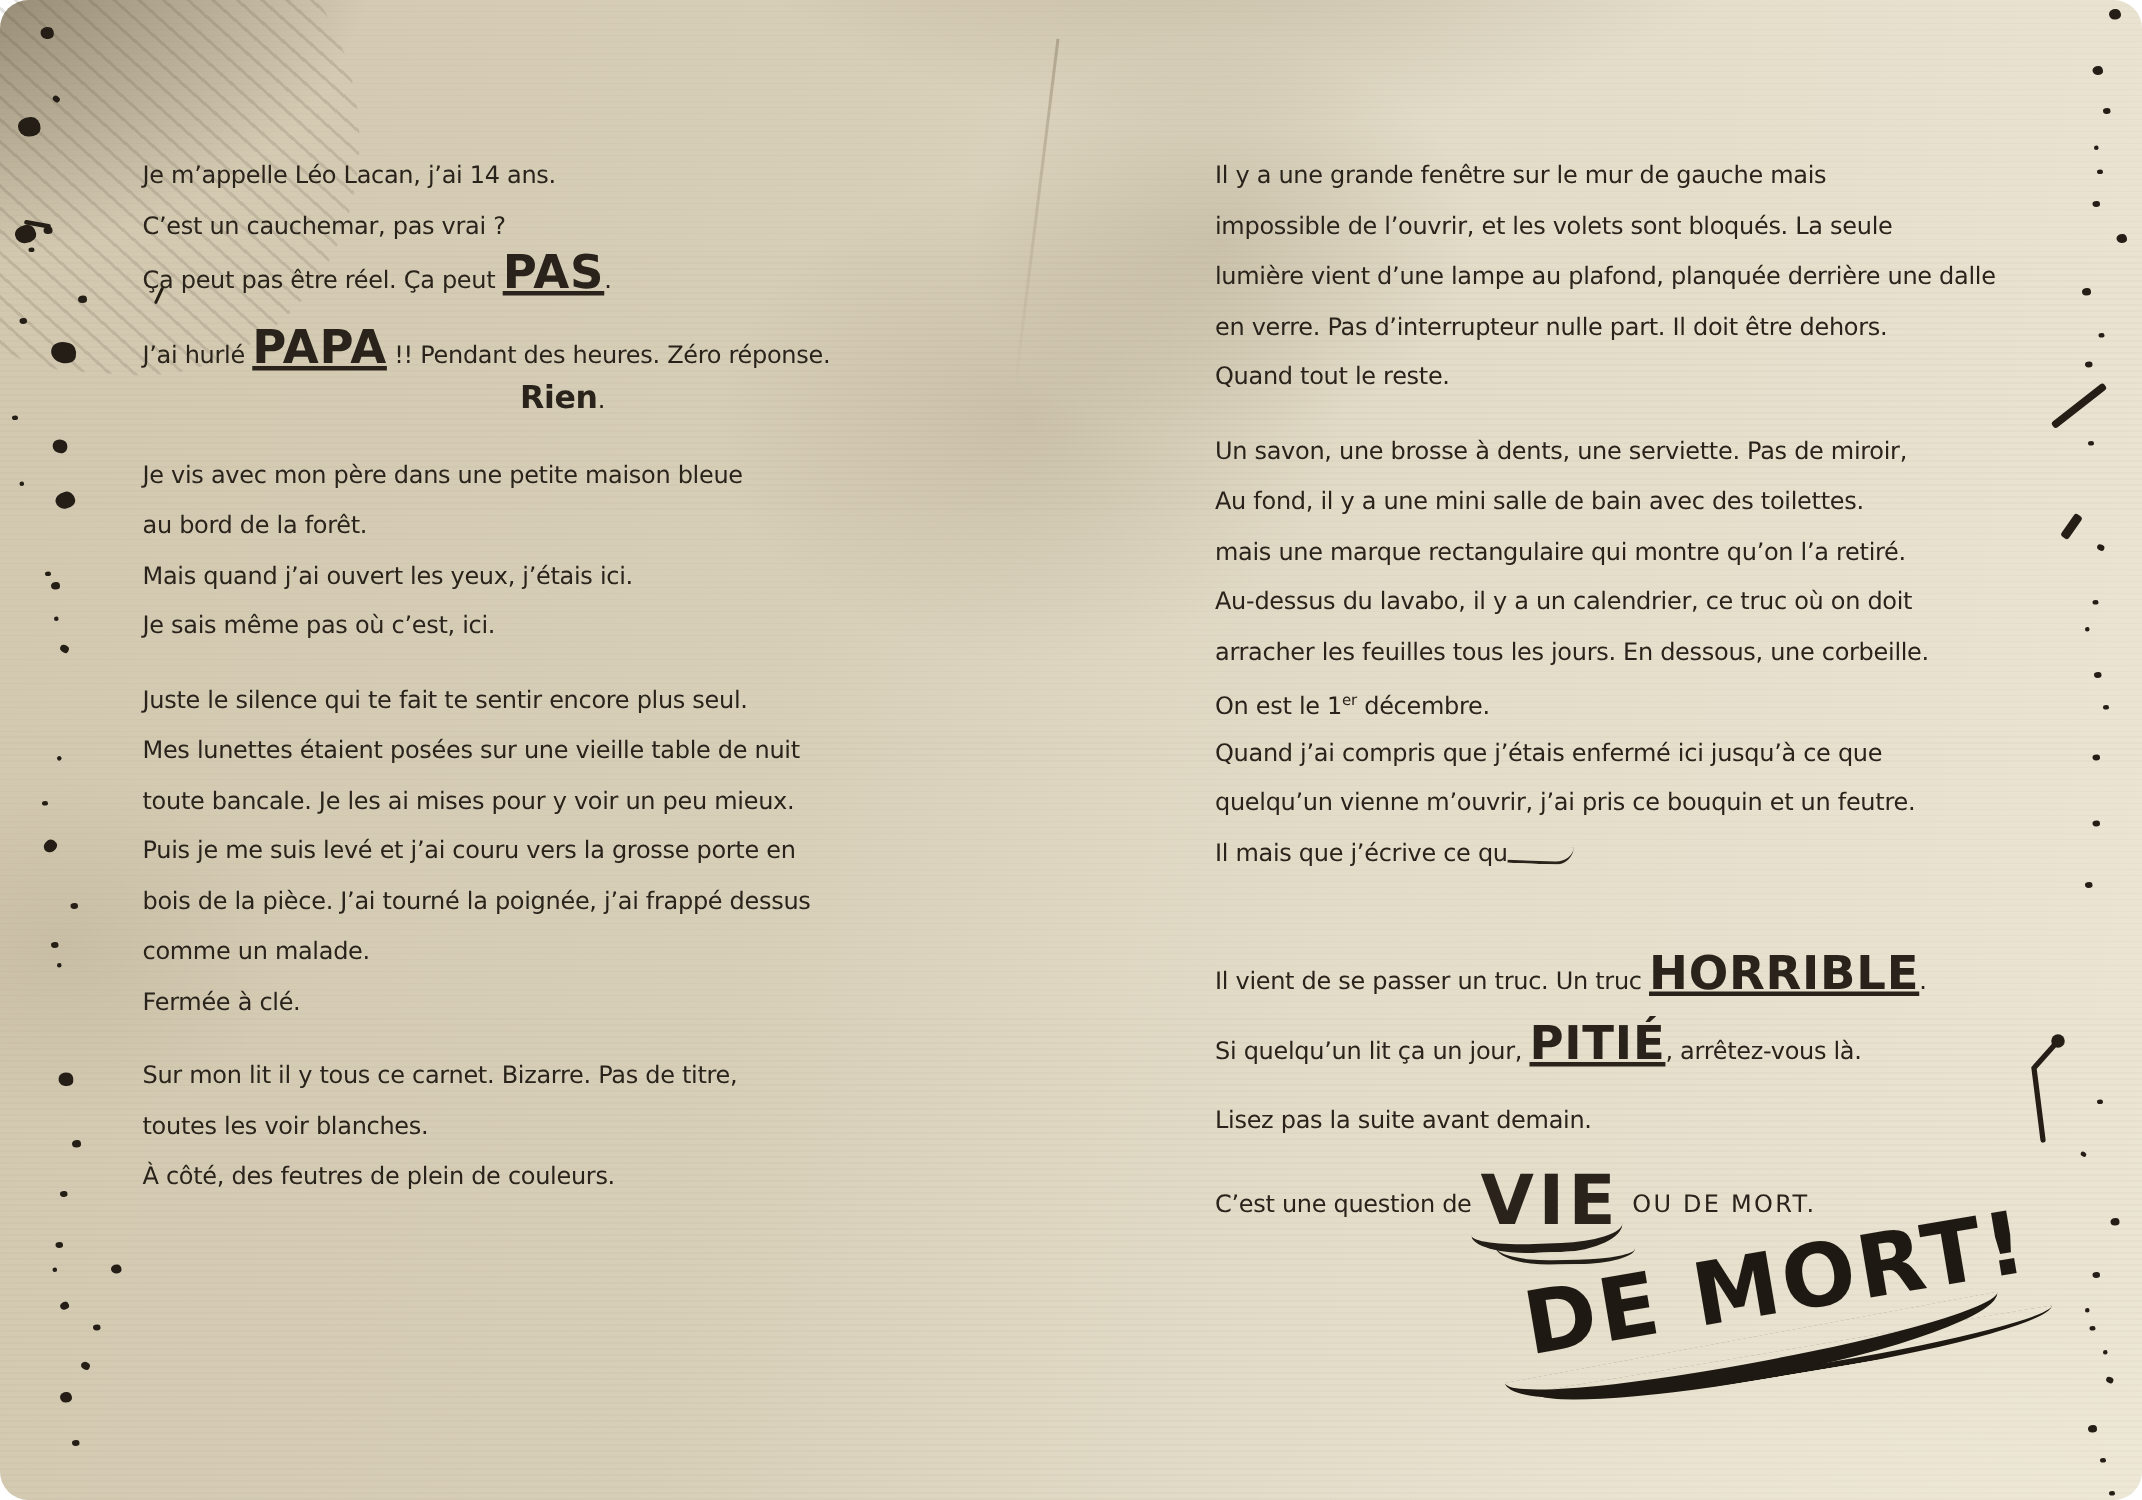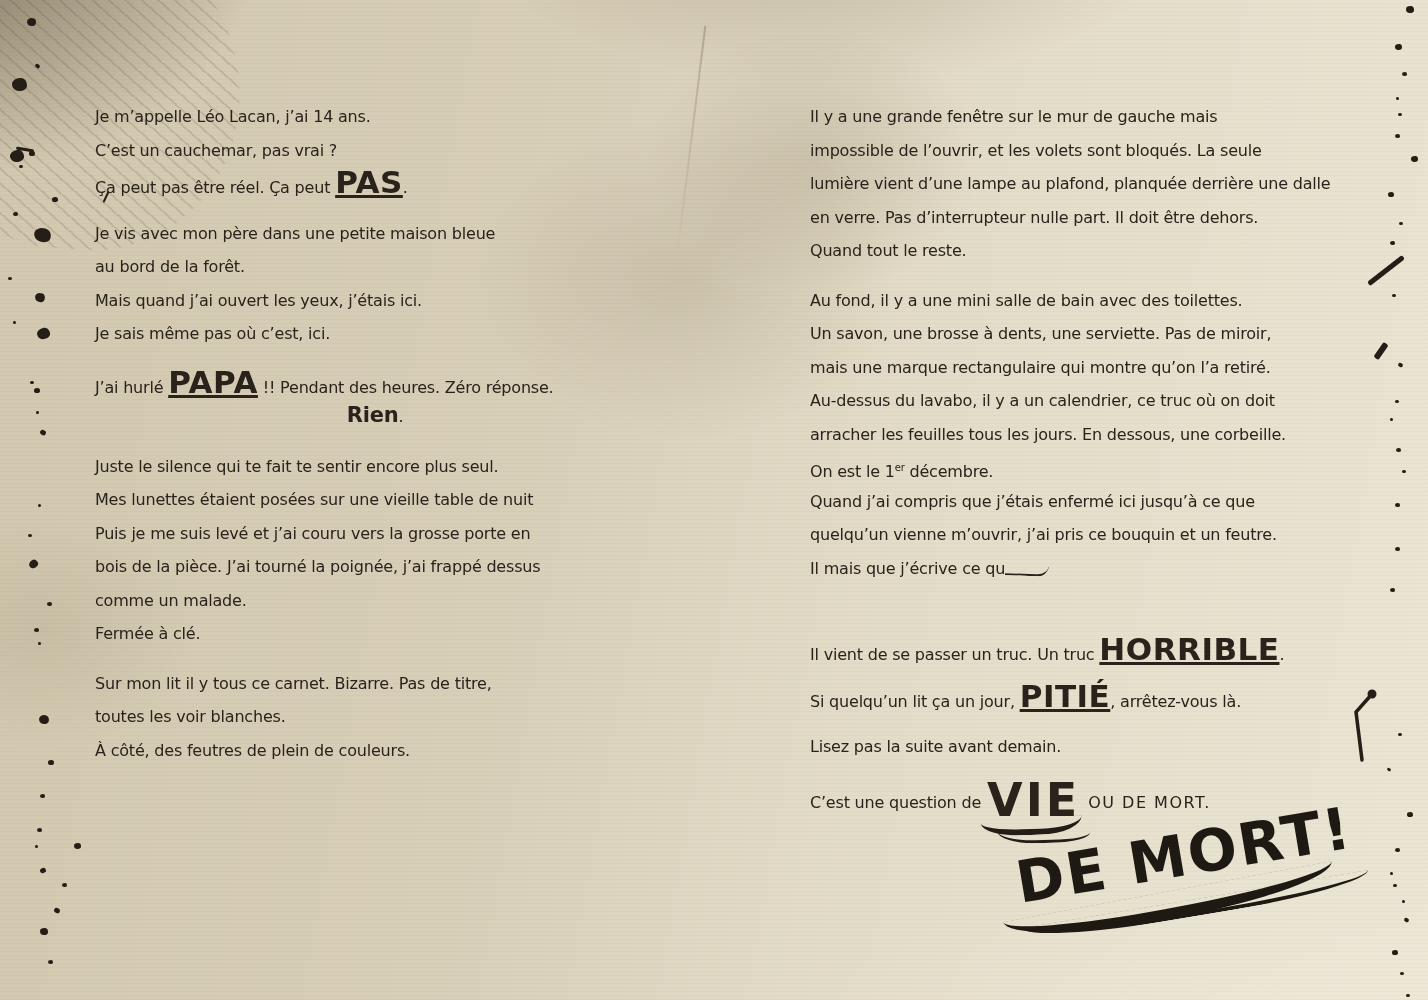--- a/index.html
+++ b/index.html
@@ -11,20 +11,21 @@
     position:absolute;inset:0;
     background:
       radial-gradient(420px 320px at -40px -50px, rgba(70,58,40,.55), rgba(70,58,40,0) 70%),
       radial-gradient(520px 260px at 58% -10%, rgba(118,102,76,.30), rgba(118,102,76,0) 72%),
       radial-gradient(300px 230px at 48% 28%, rgba(125,110,82,.18), transparent 70%),
       radial-gradient(240px 190px at 57% 16%, rgba(125,110,82,.20), transparent 70%),
       radial-gradient(220px 170px at 3% 63%, rgba(130,115,88,.14), transparent 70%),
       radial-gradient(640px 340px at 88% 110%, rgba(245,240,224,.45), transparent 75%),
       repeating-linear-gradient(0deg, rgba(120,105,80,.04) 0 1px, rgba(255,255,255,0) 1px 4px),
       linear-gradient(100deg,#d2c8af 0%,#d8cfb9 38%,#e3dcc8 62%,#ebe5d4 100%);
+    border-radius: 19px;
   }
   .grunge{
     position:absolute;left:-60px;top:-70px;width:300px;height:320px;
     background:repeating-linear-gradient(38deg, rgba(74,62,44,.28) 0 2px, rgba(0,0,0,0) 2px 11px);
     border-radius:55% 65% 60% 50%;
     transform:rotate(4deg);opacity:.5;
   }
   .crease{
     position:absolute;left:690px;top:25px;width:2px;height:235px;
     background:linear-gradient(rgba(108,93,68,.35), rgba(108,93,68,0));
@@ -97,54 +98,55 @@
   <div class="grunge"></div>
   <div class="crease"></div>
 
   <div class="page page-left" id="page-left">
       <div class="block">
         <div class="line"><span class="s-n">Je m’appelle Léo Lacan, j’ai 14 ans.</span></div>
         <div class="line"><span class="s-n">C’est un cauchemar, pas vrai ?</span></div>
         <div class="line"><span class="s-n">Ça peut pas être réel. Ça peut </span><span class="s-big">PAS</span><span class="s-n">.</span></div>
       </div>
       <div class="block">
+        <div class="line"><span class="s-n">J’ai hurlé </span><span class="s-big">PAPA</span><span class="s-n"> !! Pendant des heures. Zéro réponse.</span></div>
+        <div class="line" style="text-align: center;"><span class="s-med">Rien</span><span class="s-n">.</span></div>
+      </div>
+      <div class="block">
         <div class="line"><span class="s-n">Je vis avec mon père dans une petite maison bleue</span></div>
         <div class="line"><span class="s-n">au bord de la forêt.</span></div>
         <div class="line"><span class="s-n">Mais quand j’ai ouvert les yeux, j’étais ici.</span></div>
         <div class="line"><span class="s-n">Je sais même pas où c’est, ici.</span></div>
       </div>
       <div class="block">
-        <div class="line"><span class="s-n">J’ai hurlé </span><span class="s-big">PAPA</span><span class="s-n"> !! Pendant des heures. Zéro réponse.</span></div>
-        <div class="line" style="text-align: center;"><span class="s-med">Rien</span><span class="s-n">.</span></div>
-      </div>
-      <div class="block">
         <div class="line"><span class="s-n">Juste le silence qui te fait te sentir encore plus seul.</span></div>
         <div class="line"><span class="s-n">Mes lunettes étaient posées sur une vieille table de nuit</span></div>
+        <div class="line"><span class="s-n">toute bancale. Je les ai mises pour y voir un peu mieux.</span></div>
         <div class="line"><span class="s-n">Puis je me suis levé et j’ai couru vers la grosse porte en</span></div>
         <div class="line"><span class="s-n">bois de la pièce. J’ai tourné la poignée, j’ai frappé dessus</span></div>
         <div class="line"><span class="s-n">comme un malade.</span></div>
         <div class="line"><span class="s-n">Fermée à clé.</span></div>
       </div>
       <div class="block">
         <div class="line"><span class="s-n">Sur mon lit il y tous ce carnet. Bizarre. Pas de titre,</span></div>
         <div class="line"><span class="s-n">toutes les voir blanches.</span></div>
         <div class="line"><span class="s-n">À côté, des feutres de plein de couleurs.</span></div>
       </div>
     </div>
   <div class="page page-right" id="page-right">
       <div class="block">
         <div class="line"><span class="s-n">Il y a une grande fenêtre sur le mur de gauche mais</span></div>
         <div class="line"><span class="s-n">impossible de l’ouvrir, et les volets sont bloqués. La seule</span></div>
         <div class="line"><span class="s-n">lumière vient d’une lampe au plafond, planquée derrière une dalle</span></div>
         <div class="line"><span class="s-n">en verre. Pas d’interrupteur nulle part. Il doit être dehors.</span></div>
         <div class="line"><span class="s-n">Quand tout le reste.</span></div>
       </div>
       <div class="block">
+        <div class="line"><span class="s-n">Un savon, une brosse à dents, une serviette. Pas de miroir,</span></div>
         <div class="line"><span class="s-n">Au fond, il y a une mini salle de bain avec des toilettes.</span></div>
-        <div class="line"><span class="s-n">Un savon, une brosse à dents, une serviette. Pas de miroir,</span></div>
         <div class="line"><span class="s-n">mais une marque rectangulaire qui montre qu’on l’a retiré.</span></div>
         <div class="line"><span class="s-n">Au-dessus du lavabo, il y a un calendrier, ce truc où on doit</span></div>
         <div class="line"><span class="s-n">arracher les feuilles tous les jours. En dessous, une corbeille.</span></div>
         <div class="line"><span class="s-n">On est le 1</span><span class="s-sup">er</span><span class="s-n"> décembre.</span></div>
         <div class="line"><span class="s-n">Quand j’ai compris que j’étais enfermé ici jusqu’à ce que</span></div>
         <div class="line"><span class="s-n">quelqu’un vienne m’ouvrir, j’ai pris ce bouquin et un feutre.</span></div>
         <div class="line"><span class="s-n">Il mais que j’écrive ce qu</span><span class="s-trail"></span></div>
       </div>
       <div class="block mt-lg">
         <div class="line"><span class="s-n">Il vient de se passer un truc. Un truc </span><span class="s-big">HORRIBLE</span><span class="s-n">.</span></div>

